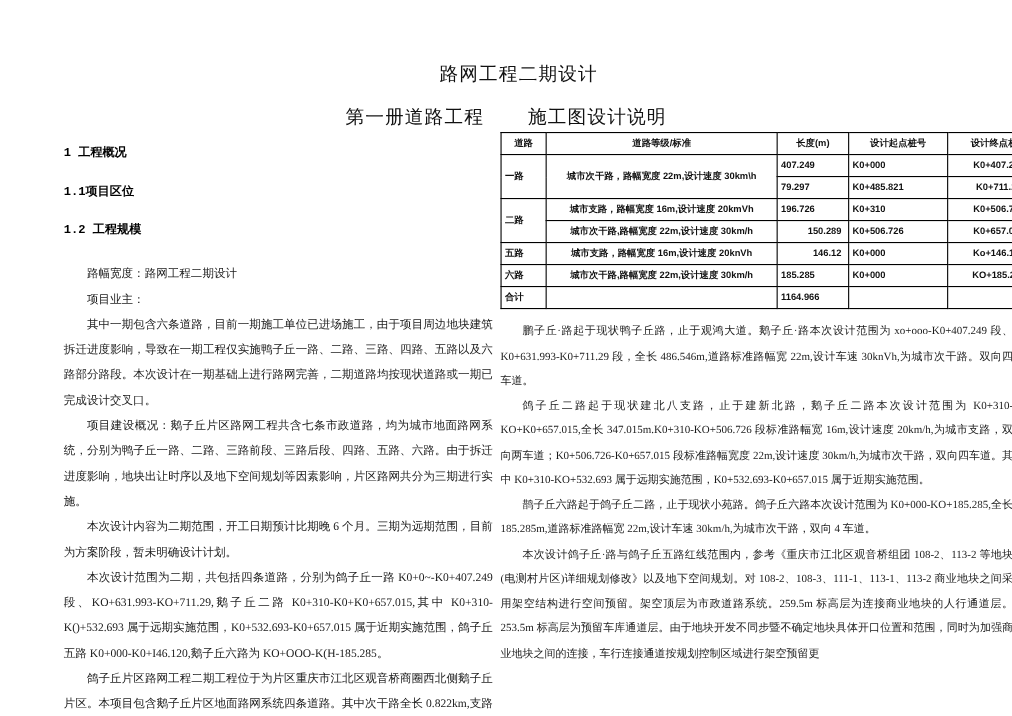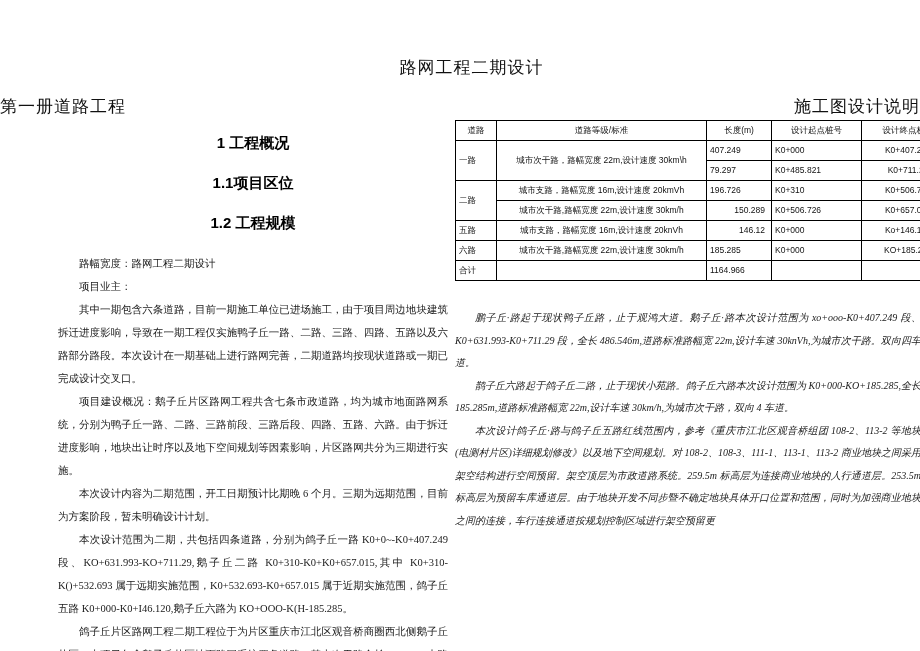--- a/index.html
+++ b/index.html
@@ -32,21 +32,21 @@
     font-size: 17px;
     letter-spacing: 1px;
     font-family: "Liberation Serif", "DejaVu Serif", serif;
     color: #111;
     padding-left: 10px;
     margin-left: 13px;
   }
   .title-line-2 {
     margin-top: 16px;
     display: flex;
-    justify-content: space-between;
+    justify-content: center;
     align-items: baseline;
     font-size: 17px;
     letter-spacing: 1px;
     color: #111;
   }
   .title-vol { white-space: nowrap; }
   .title-doc { white-space: nowrap; margin-left: 40px; }
 
   
   .col-left {
@@ -56,27 +56,26 @@
     width: 390px;
   }
   .col-right {
     position: absolute;
     left: 455px;
     top: 120px;
     width: 466px;
   }
 
   h1.sec {
-    font-family: Liberation Sans, sans-serif;
-    font-size: 15px;
+    font-family: Liberation Mono, monospace;
+    font-size: 11px;
     font-weight: bold;
     margin: 0 0 0 0;
     line-height: 1.2;
     color: #000;
-    text-align: center;
   }
   .sec-gap-a { height: 22px; }
   .sec-gap-b { height: 22px; }
   .sec-gap-c { height: 20px; }
 
   p.body {
     font-size: 10.5px;
     line-height: 23px;
     margin: 0;
     text-align: justify;
@@ -93,37 +92,36 @@
     table-layout: fixed;
     font-family: "Liberation Sans", "DejaVu Sans", sans-serif;
     font-size: 8.5px;
     color: #111;
   }
   table.spec td, table.spec th {
     border: 1px solid #000;
     padding: 2px 3px;
     height: 15px;
     line-height: 13px;
-    font-weight: normal;
+    font-weight: bold;
     vertical-align: middle;
     overflow: hidden;
     white-space: nowrap;
   }
   table.spec th { text-align: center; }
   .c-road   { width: 34px;  text-align: left;   padding-left: 3px; }
   .c-std    { width: 203px; text-align: center; }
   .c-std.lft{ text-align: center; }
   .c-len    { width: 58px;  text-align: left; padding-left: 3px; }
   .c-len.rgt{ text-align: right; padding-right: 6px; }
   .c-start  { width: 83px;  text-align: left; }
   .c-end    { width: 86px;  text-align: center; }
 
   .rt-para {
-    margin-top: 26px;
-    font-style: italic;
+    margin-top: 10px;
   }
   p.body.rt {
     font-size: 10px;
     line-height: 22.5px;
   }
 </style>
 </head>
 <body>
 
 <div id="page">
@@ -219,18 +217,19 @@
           <td class="c-std"></td>
           <td class="c-len">1164.966</td>
           <td class="c-start"></td>
           <td class="c-end"></td>
         </tr>
       </tbody>
     </table>
 
     <div class="rt-para">
       <p class="body rt">鹏子丘·路起于现状鸭子丘路，止于观鸿大道。鹅子丘·路本次设计范围为 xo+ooo-K0+407.249 段、K0+631.993-K0+711.29 段，全长 486.546m,道路标准路幅宽 22m,设计车速 30knVh,为城市次干路。双向四车道。</p>
+      <p class="body rt">鸽子丘二路起于现状建北八支路，止于建新北路，鹅子丘二路本次设计范围为 K0+310-KO+K0+657.015,全长 347.015m.K0+310-KO+506.726 段标准路幅宽 16m,设计速度 20km/h,为城市支路，双向两车道；K0+506.726-K0+657.015 段标准路幅宽度 22m,设计速度 30km/h,为城市次干路，双向四车道。其中 K0+310-KO+532.693 属于远期实施范围，K0+532.693-K0+657.015 属于近期实施范围。</p>
       <p class="body rt">鹊子丘六路起于鸽子丘二路，止于现状小苑路。鸽子丘六路本次设计范围为 K0+000-KO+185.285,全长 185.285m,道路标准路幅宽 22m,设计车速 30km/h,为城市次干路，双向 4 车道。</p>
       <p class="body rt">本次设计鸽子丘·路与鸽子丘五路红线范围内，参考《重庆市江北区观音桥组团 108-2、113-2 等地块(电测村片区)详细规划修改》以及地下空间规划。对 108-2、108-3、111-1、113-1、113-2 商业地块之间采用架空结构进行空间预留。架空顶层为市政道路系统。259.5m 标高层为连接商业地块的人行通道层。253.5m 标高层为预留车库通道层。由于地块开发不同步暨不确定地块具体开口位置和范围，同时为加强商业地块之间的连接，车行连接通道按规划控制区域进行架空预留更</p>
     </div>
   </div>
 
 </div>
 
 </body></html>

